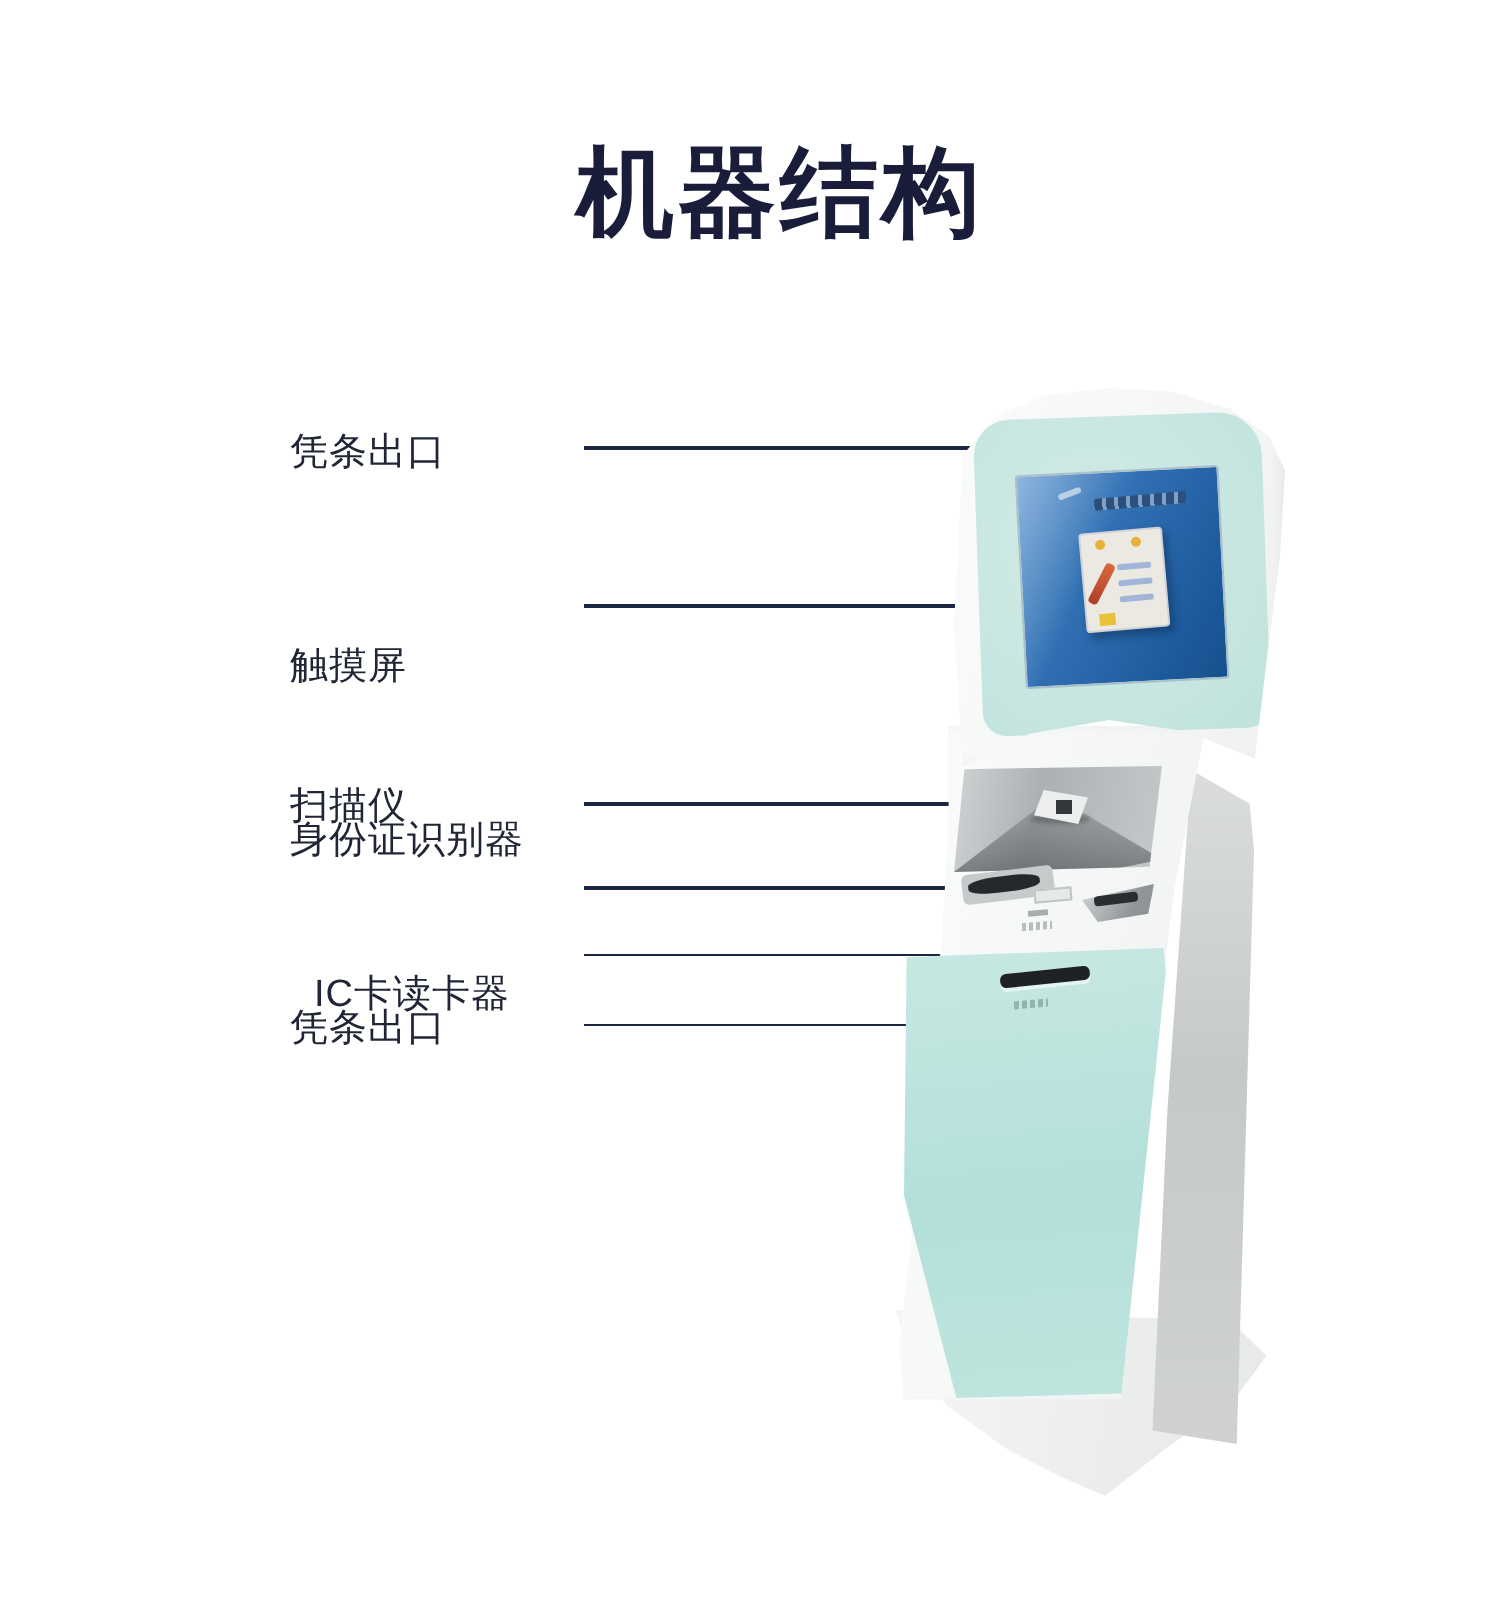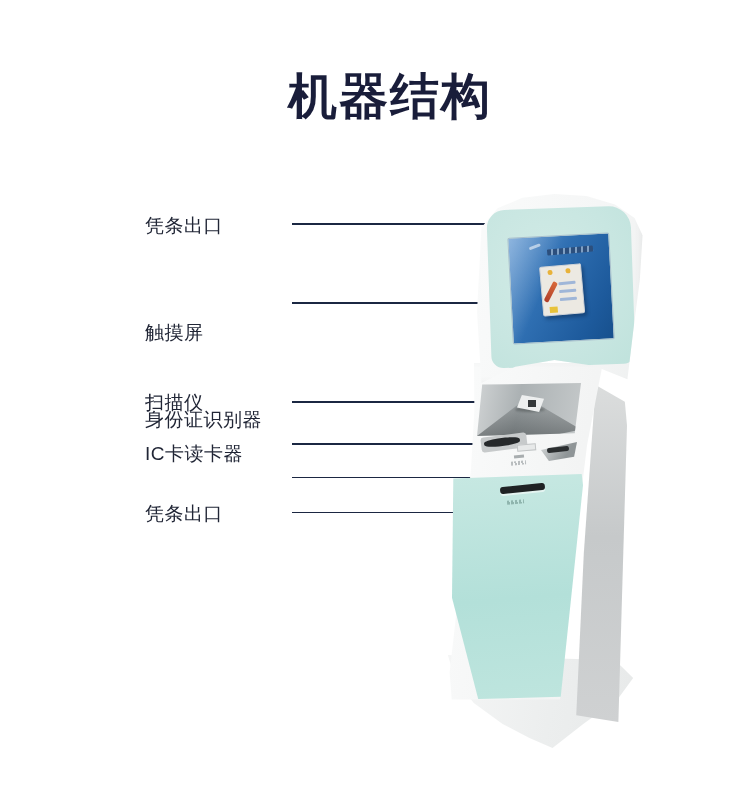--- a/index.html
+++ b/index.html
@@ -15,21 +15,21 @@
     font-family:"Liberation Serif","DejaVu Serif",serif;
     font-weight:bold;font-size:49px;letter-spacing:2px;
     color:#191d3a;
   }
   
   .callout{
     position:absolute;left:145px;
     font-size:19px;letter-spacing:.5px;color:#212636;
   }
   .lb-1{top:213px;} .lb-2{top:290px;margin-top:30px;} .lb-3{top:390px;}
-  .lb-4{top:407px;} .lb-5{top:441px;} .lb-6{top:501px;}
+  .lb-4{top:407px;} .lb-5{top:484px;margin-left:12px;} .lb-6{top:501px;}
   
   .lead{position:absolute;background:#1b2742;height:1.5px;}
   .ln-1{left:292px;top:223px;width:199px;}
   .ln-2{left:292px;top:302px;width:200px;}
   .ln-3{left:292px;top:401px;width:226px;}
   .ln-4{left:292px;top:443px;width:203px;}
   .elbow{position:absolute;background:transparent;
     border-bottom:1.5px solid #1b2742;border-right:1.5px solid #1b2742;}
   .ln-5{left:292px;top:461px;width:274px;height:16px;}
   .ln-6{left:292px;top:494px;width:211px;height:18px;}

